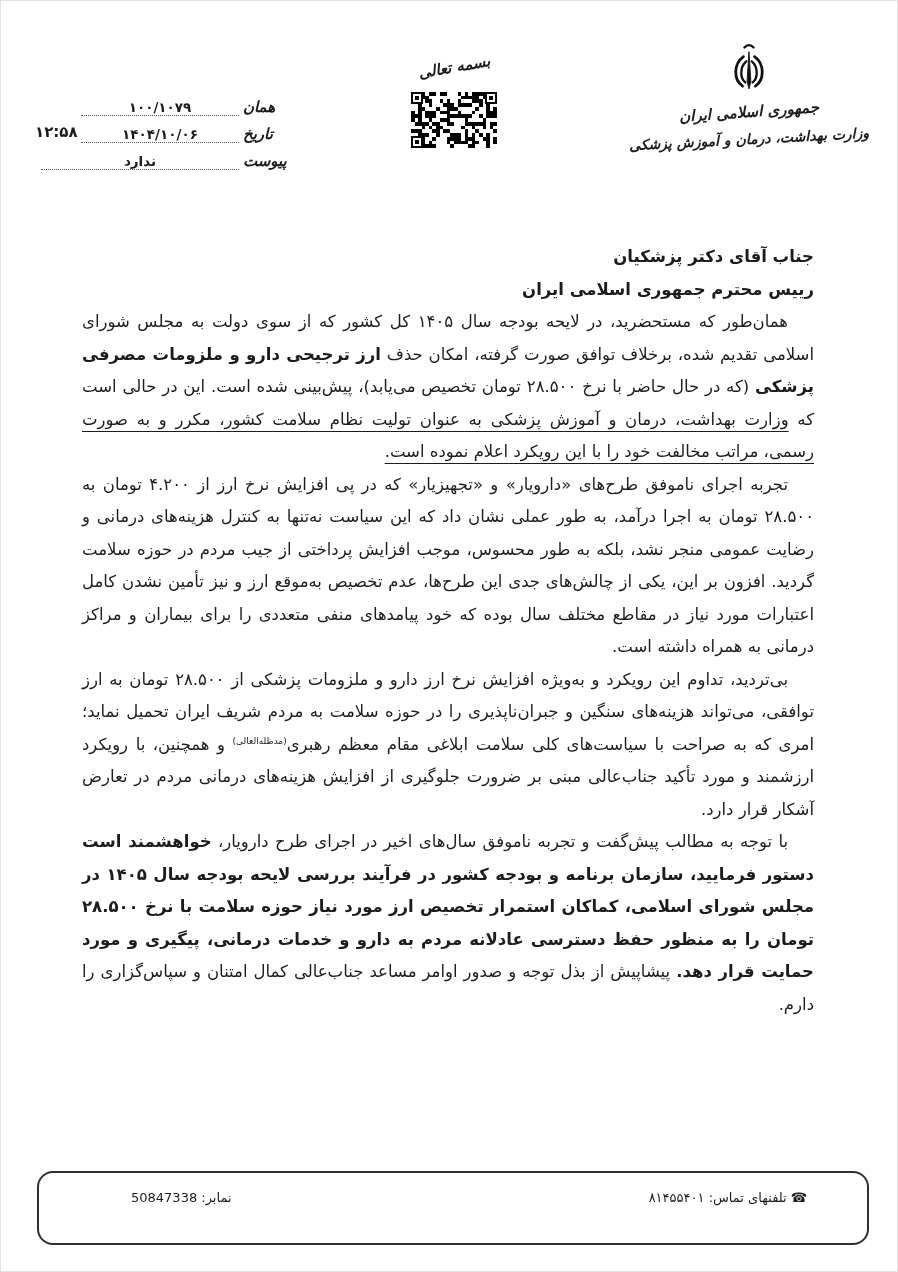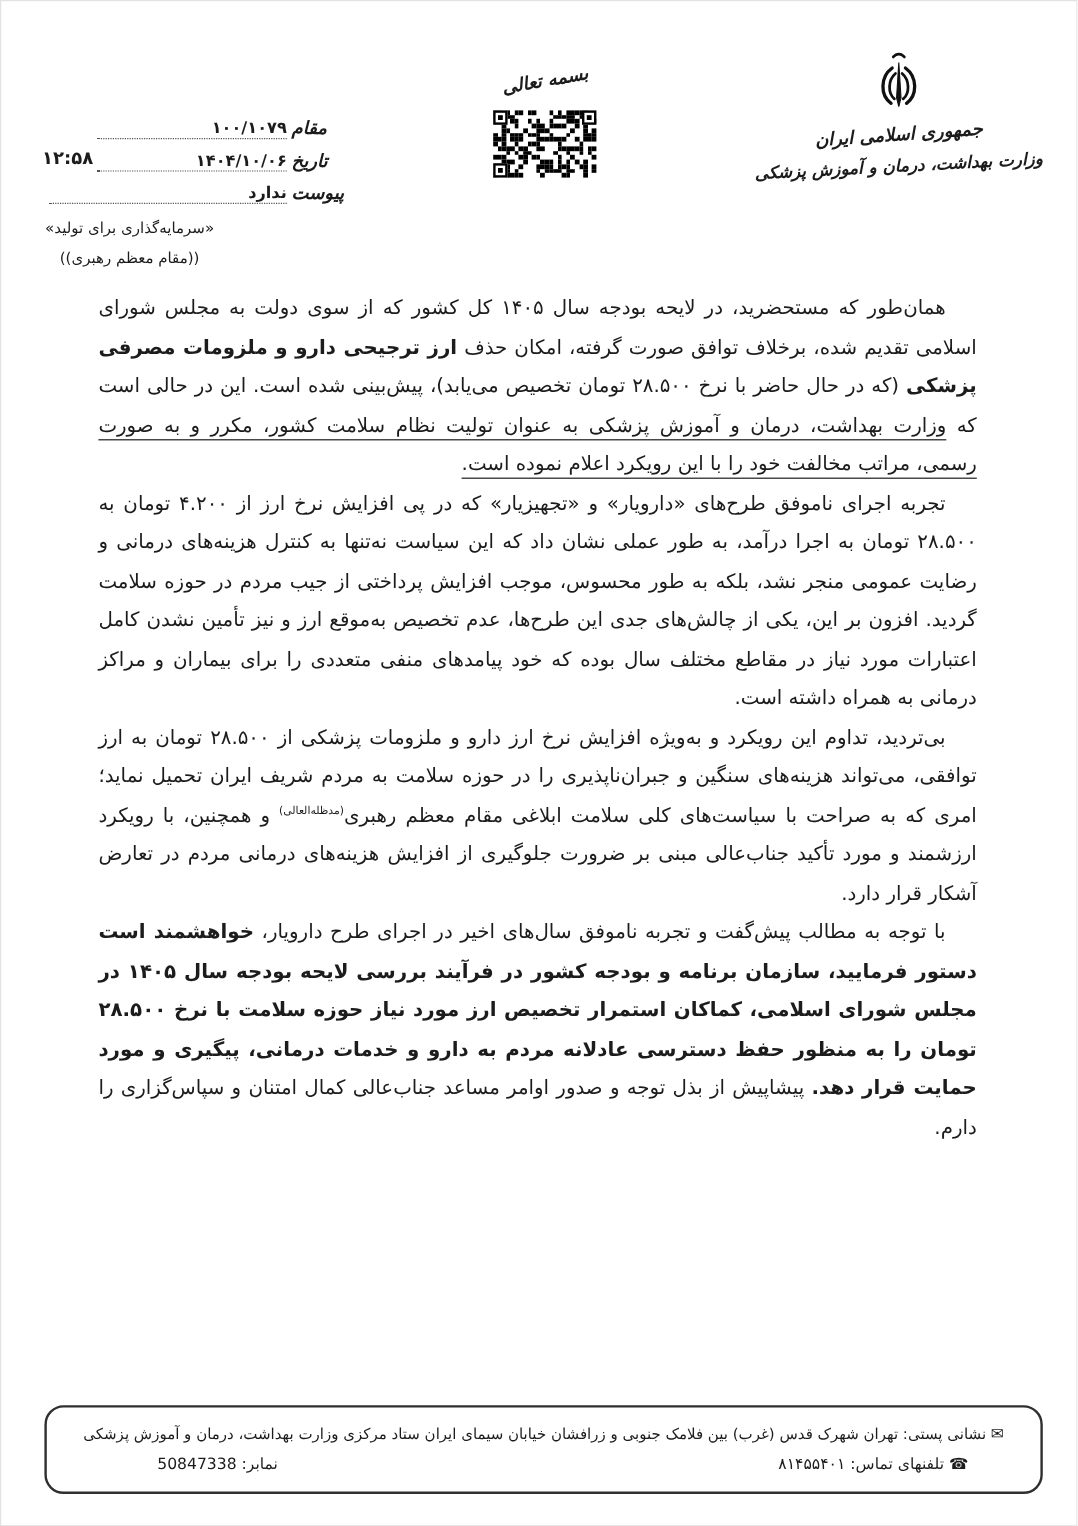--- a/index.html
+++ b/index.html
@@ -23,21 +23,21 @@
   .qr-finder{position:absolute; width:12px; height:12px; border:2px solid #000; background:#fff; box-sizing:border-box;}
   .qr-finder::after{content:""; position:absolute; inset:2px; background:#000;}
   .qr-finder.tl{top:0; left:0;}
   .qr-finder.tr{top:0; right:0;}
   .qr-finder.bl{bottom:0; left:0;}
   
   .meta{position:absolute; top:88px; left:22px; width:276px; direction:rtl;}
   .m-row{display:flex; align-items:flex-end; height:27px; padding-left:58px;}
   .m-row.attach{padding-left:18px;}
   .m-label{width:56px; font-size:15px; font-weight:bold; font-style:italic; flex:0 0 auto; text-align:left; padding-left:4px;}
-  .m-line{flex:1 1 auto; border-bottom:1.5px dotted #555; font-size:13.5px; font-weight:bold; padding-bottom:1px; line-height:1;}
+  .m-line{flex:1 1 auto; border-bottom:1.5px dotted #555; text-align:center; font-size:13.5px; font-weight:bold; padding-bottom:1px; line-height:1;}
   .m-time{position:absolute; left:12px; top:34px; font-size:15px; font-weight:bold;}
   .slogan{position:absolute; top:176px; left:22px; width:170px; text-align:center; direction:rtl;}
   .slogan div{font-size:12.5px; line-height:25px;}
   
   .letter{position:absolute; top:240px; right:83px; width:732px; direction:rtl; text-align:justify;
           font-size:16.5px; line-height:32.5px;}
   .recipient div{font-weight:bold;}
   .greeting{font-weight:bold; margin-top:37px;}
   .letter p{margin:0; text-indent:26px;}
   .b{font-weight:bold;}
@@ -442,53 +442,48 @@
           <i style="background: transparent;"></i>
         </div>
       <span class="qr-finder tl"></span>
       <span class="qr-finder tr"></span>
       <span class="qr-finder bl"></span>
     </div>
   </div>
 
   <div class="meta">
     <div class="m-row">
-      <span class="m-label">مقام</span>
+      <span class="m-label">همان</span>
       <span class="m-line">۱۰۰/۱۰۷۹</span>
     </div>
     <div class="m-row">
       <span class="m-label">تاریخ</span>
       <span class="m-line">۱۴۰۴/۱۰/۰۶</span>
     </div>
     <div class="m-row attach">
       <span class="m-label">پیوست</span>
       <span class="m-line">ندارد</span>
     </div>
     <span class="m-time">۱۲:۵۸</span>
   </div>
 
-  <div class="slogan">
-    <div>«سرمایه‌گذاری برای تولید»</div>
-    <div>((مقام معظم رهبری))</div>
-  </div>
 
   <div class="letter">
+    <div class="recipient">
+      <div>جناب آقای دکتر پزشکیان</div>
+      <div>رییس محترم جمهوری اسلامی ایران</div>
+    </div>
     <p><span>همان‌طور که مستحضرید، در لایحه بودجه سال ۱۴۰۵ کل کشور که از سوی دولت به مجلس شورای اسلامی تقدیم شده، برخلاف توافق صورت گرفته، امکان حذف </span><span class="b">ارز ترجیحی دارو و ملزومات مصرفی پزشکی</span><span> (که در حال حاضر با نرخ ۲۸.۵۰۰ تومان تخصیص می‌یابد)، پیش‌بینی شده است. این در حالی است که </span><span class="u">وزارت بهداشت، درمان و آموزش پزشکی به عنوان تولیت نظام سلامت کشور، مکرر و به صورت رسمی، مراتب مخالفت خود را با این رویکرد اعلام نموده است.</span></p>
     <p><span>تجربه اجرای ناموفق طرح‌های «دارویار» و «تجهیزیار» که در پی افزایش نرخ ارز از ۴.۲۰۰ تومان به ۲۸.۵۰۰ تومان به اجرا درآمد، به طور عملی نشان داد که این سیاست نه‌تنها به کنترل هزینه‌های درمانی و رضایت عمومی منجر نشد، بلکه به طور محسوس، موجب افزایش پرداختی از جیب مردم در حوزه سلامت گردید. افزون بر این، یکی از چالش‌های جدی این طرح‌ها، عدم تخصیص به‌موقع ارز و نیز تأمین نشدن کامل اعتبارات مورد نیاز در مقاطع مختلف سال بوده که خود پیامدهای منفی متعددی را برای بیماران و مراکز درمانی به همراه داشته است.</span></p>
     <p><span>بی‌تردید، تداوم این رویکرد و به‌ویژه افزایش نرخ ارز دارو و ملزومات پزشکی از ۲۸.۵۰۰ تومان به ارز توافقی، می‌تواند هزینه‌های سنگین و جبران‌ناپذیری را در حوزه سلامت به مردم شریف ایران تحمیل نماید؛ امری که به صراحت با سیاست‌های کلی سلامت ابلاغی مقام معظم رهبری</span><span class="sup">(مدظله‌العالی)</span><span> و همچنین، با رویکرد ارزشمند و مورد تأکید جناب‌عالی مبنی بر ضرورت جلوگیری از افزایش هزینه‌های درمانی مردم در تعارض آشکار قرار دارد.</span></p>
     <p><span>با توجه به مطالب پیش‌گفت و تجربه ناموفق سال‌های اخیر در اجرای طرح دارویار، </span><span class="b">خواهشمند است دستور فرمایید، سازمان برنامه و بودجه کشور در فرآیند بررسی لایحه بودجه سال ۱۴۰۵ در مجلس شورای اسلامی، کماکان استمرار تخصیص ارز مورد نیاز حوزه سلامت با نرخ ۲۸.۵۰۰ تومان را به منظور حفظ دسترسی عادلانه مردم به دارو و خدمات درمانی، پیگیری و مورد حمایت قرار دهد.</span><span> پیشاپیش از بذل توجه و صدور اوامر مساعد جناب‌عالی کمال امتنان و سپاس‌گزاری را دارم.</span></p>
   </div>
 
 
   <div class="footer-box">
-    <div class="f-line1">
-      <span class="f-icon">✉</span>
-      <span class="b" style="font-weight:normal">نشانی پستی:</span>
-      <span>تهران شهرک قدس (غرب) بین فلامک جنوبی و زرافشان خیابان سیمای ایران ستاد مرکزی وزارت بهداشت، درمان و آموزش پزشکی</span>
-    </div>
     <div class="f-line2">
       <span class="f-item">
         <span class="f-icon">☎</span>
         <span>تلفنهای تماس:</span>
         <span>۸۱۴۵۵۴۰۱</span>
       </span>
       <span class="f-item">
         <span>نمابر:</span>
         <span>50847338</span>
       </span>

